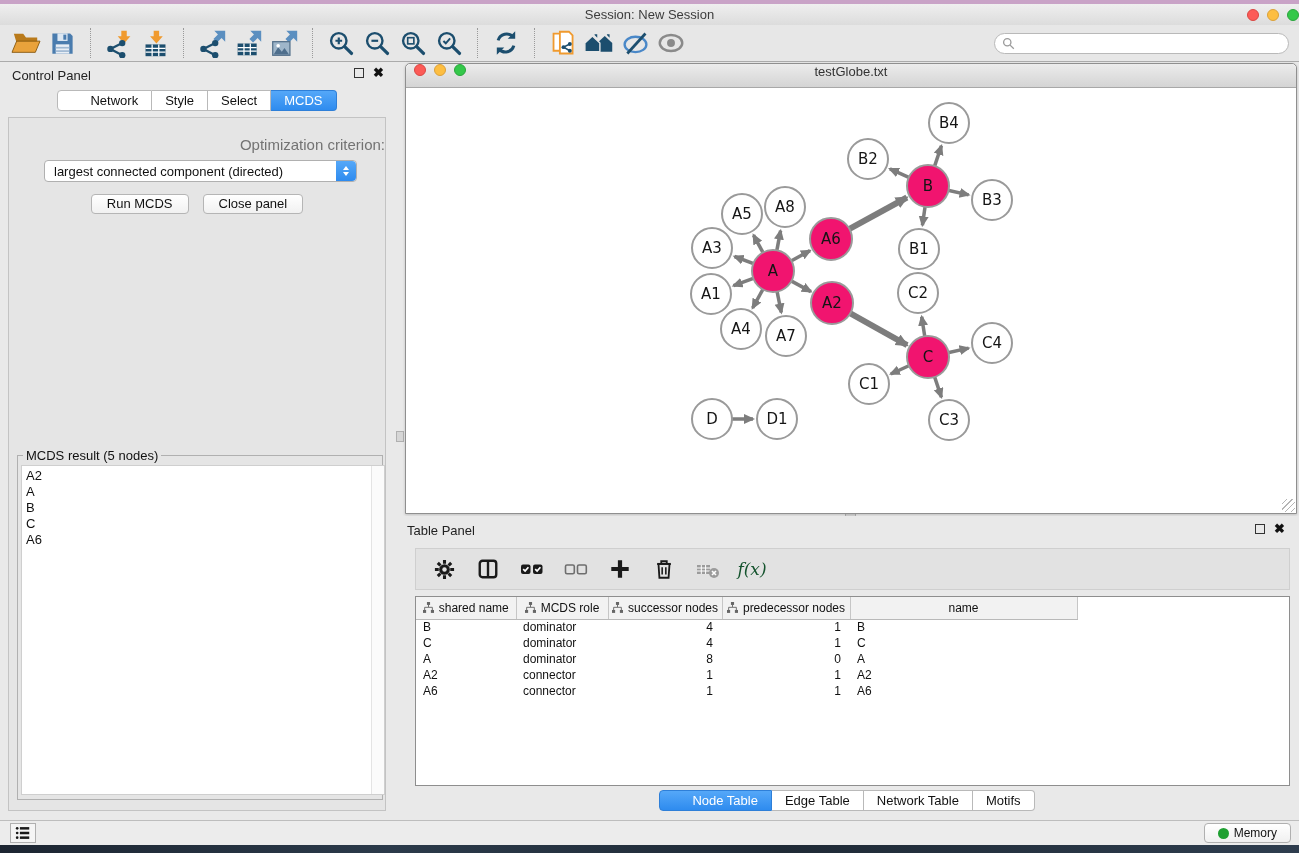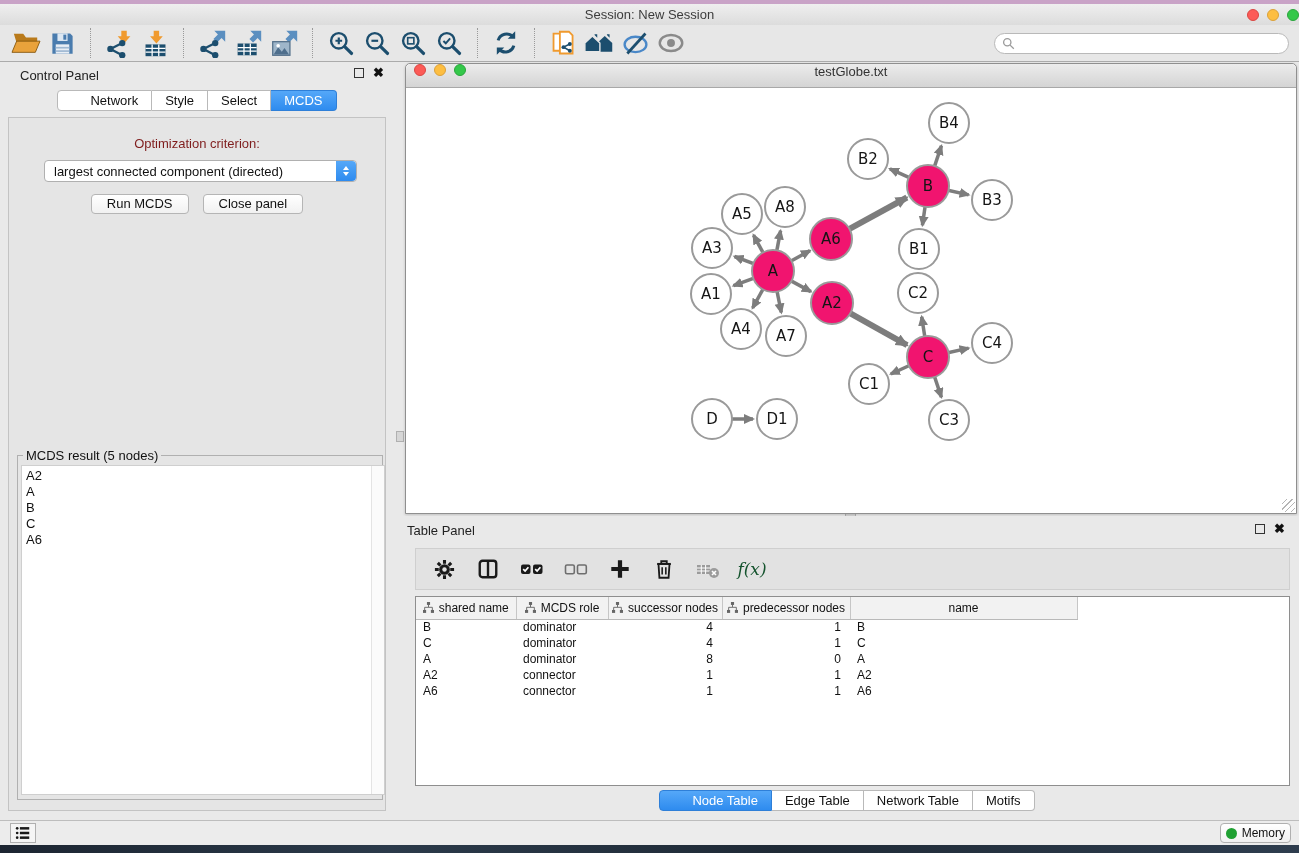--- a/index.html
+++ b/index.html
@@ -21,32 +21,32 @@
 
   
   .toolbar { position:absolute; left:0; top:25px; width:100%; height:37px; background:#e7e7e7; border-bottom:1px solid #ababab; display:flex; align-items:center; padding-left:8px; }
   .tbtn { width:36px; height:32px; display:flex; align-items:center; justify-content:center; cursor:default; }
   .tsep { width:1px; height:30px; border-left:1px dotted #9a9a9a; margin:0 10px; }
   .searchbox { position:absolute; right:10px; top:8px; width:295px; height:21px; background:#fff; border:1px solid #b9b9b9; border-radius:11px; display:flex; align-items:center; padding-left:7px; }
   .searchbox input { border:none; outline:none; flex:1; font-size:12px; background:transparent; margin-left:4px; }
 
   
   .control-panel { position:absolute; left:0; top:62px; width:394px; height:758px; background:#e9e9e9; }
-  .panel-head { position:relative; height:26px; display:flex; align-items:center;padding-left:8px; }
+  .panel-head { position:relative; height:26px; display:flex; align-items:center; }
   .panel-title { margin-left:12px; font-size:13px; color:#222; }
   .panel-btns { position:absolute; right:10px; top:6px; display:flex; gap:9px; align-items:center; }
   .float-ic { width:10px; height:10px; border:1.6px solid #333; background:transparent; }
   .close-ic { font-size:13px; font-weight:bold; color:#111; line-height:10px; }
   .cp-tabs { position:absolute; left:0; top:28px; width:100%; display:flex; justify-content:center; }
   .tab { height:21px; line-height:20px; padding:0 13px; background:#fff; border:1px solid #b9b9b9; border-left:none; font-size:13px; color:#111; cursor:default; }
   .tab:first-child { border-left:1px solid #b9b9b9; border-radius:4px 0 0 4px;padding-left:32px; }
   .tab:last-child { border-radius:0 4px 4px 0; }
   .tab.active { background:linear-gradient(#55a8f8,#2e8bef); color:#fff; border-color:#2e7fd8; }
   .cp-box { position:absolute; left:8px; top:55px; width:378px; height:694px; background:#e5e5e5; border:1px solid #c3c3c3; }
-  .opt-label { position:absolute; left:0; width:100%; top:18px; text-align:center; font-size:13px; color:#7f1d1d; }
+  .opt-label { position:absolute; left:0; width:100%; top:18px; text-align:right; font-size:15px; color:#737373; }
   .dropdown { position:absolute; left:35px; top:42px; width:313px; height:22px; background:#fff; border:1px solid #b0b0b0; border-radius:4px; display:flex; align-items:center; }
   .dropdown .dd-text { margin-left:9px; font-size:13px; color:#111; }
   .dd-stepper { position:absolute; right:0px; top:0px; bottom:0px; width:20px; background:linear-gradient(#55a8f8,#2e8bef); border-radius:0 4px 4px 0; display:flex; flex-direction:column; align-items:center; justify-content:center; gap:2px; }
   .tri-up { width:0; height:0; border-left:3.5px solid transparent; border-right:3.5px solid transparent; border-bottom:4.5px solid #fff; }
   .tri-down { width:0; height:0; border-left:3.5px solid transparent; border-right:3.5px solid transparent; border-top:4.5px solid #fff; }
   .cp-buttons { position:absolute; left:0; width:100%; top:76px; display:flex; justify-content:center; gap:14px; }
   .btn { height:20px; line-height:18px; padding:0 15px; background:linear-gradient(#ffffff,#f1f1f1); border:1px solid #b5b5b5; border-radius:4px; font-size:13px; color:#111; cursor:default; }
   .mcds-fieldset { position:absolute; left:8px; top:330px; width:366px; height:352px; border:1px solid #b0b0b0; background:#e5e5e5; }
   .mcds-fieldset legend { font-size:13px; color:#111; margin-left:5px; padding:0 3px; }
   .mcds-listwrap { position:absolute; left:3px; right:3px; top:2px; bottom:3px; background:#fff; border:1px solid #cfcfcf; }
@@ -76,21 +76,21 @@
   .tp-tablewrap { position:absolute; left:20px; top:80px; width:875px; height:190px; background:#fff; border:1px solid #8e8e8e; overflow:hidden; }
   table.datatable { border-collapse:collapse; table-layout:fixed; width:661px; }
   table.datatable th { height:22px; background:#f2f2f2; border-right:1px solid #c6c6c6; border-bottom:1px solid #b9b9b9; font-weight:normal; font-size:12px; color:#111; text-align:center; vertical-align:middle; }
   table.datatable th .tree-ic { vertical-align:-1px; margin-right:5px; }
   table.datatable td { height:16px; font-size:12px; color:#111; padding:0 9px 0 7px; white-space:nowrap; }
   .tp-tabs { position:absolute; left:0; right:0; top:274px; display:flex; justify-content:center; }
 
   
   .statusbar { position:absolute; left:0; top:820px; width:100%; height:25px; background:#ececec; border-top:1px solid #bdbdbd; }
   .list-btn { position:absolute; left:10px; top:2px; width:26px; height:20px; background:#f5f5f5; border:1px solid #b0b0b0; display:flex; align-items:center; justify-content:center; }
-  .memory-btn { position:absolute; right:8px; top:2px; height:20px; background:linear-gradient(#ffffff,#f0f0f0); border:1px solid #b0b0b0; border-radius:4px; display:flex; align-items:center; gap:5px; padding:0 5px; font-size:12px; color:#111; }
+  .memory-btn { position:absolute; right:8px; top:2px; height:20px; background:linear-gradient(#ffffff,#f0f0f0); border:1px solid #b0b0b0; border-radius:4px; display:flex; align-items:center; gap:5px; padding:0 13px; font-size:12px; color:#111; }
   .mem-dot { width:11px; height:11px; border-radius:50%; background:#1fa032; }
 </style>
 </head>
 <body>
 
 <div id="root">
   <div class="desktop-top"></div>
 
   <div class="titlebar">
     <div class="lights">

